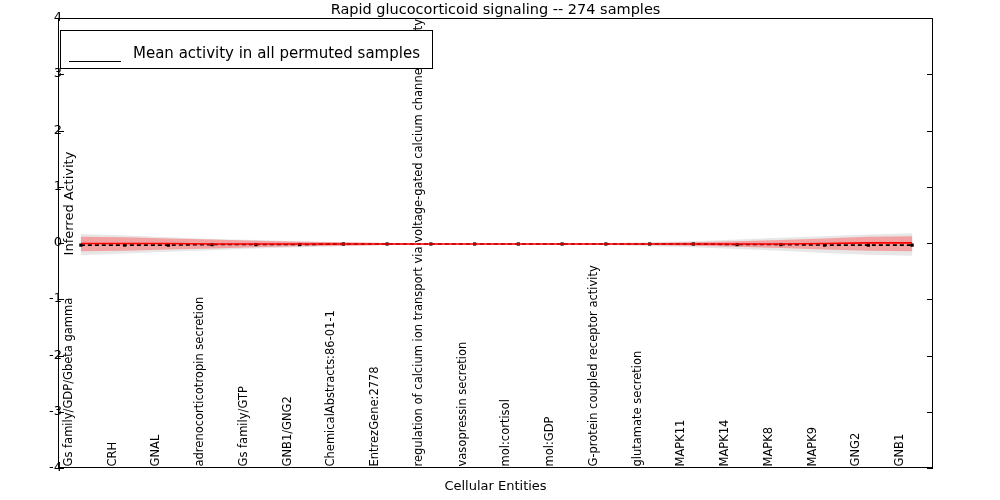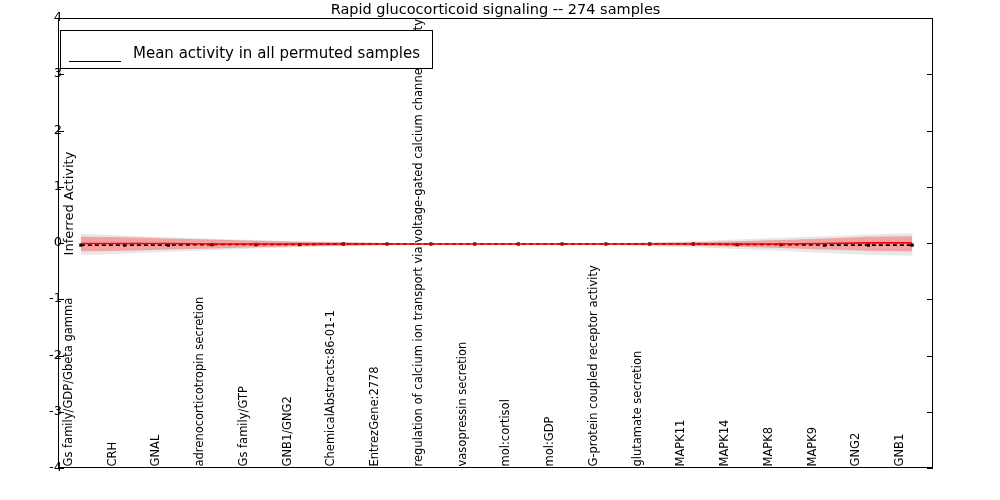--- a/index.html
+++ b/index.html
@@ -69,20 +69,21 @@
 </style>
 </head>
 <body>
 
 <div id="figure">
 
   <div id="chart-title">Rapid glucocorticoid signaling -- 274 samples</div>
 
   <div id="y-axis-label">Inferred Activity</div>
 
+  <div id="x-axis-label">Cellular Entities</div>
 
   <div id="ytick-layer">
       <div class="ytick-label" style="top: 10px;">4</div>
       <div class="ytick-mark" style="top: 18px;"></div>
       <div class="ytick-mark right" style="top: 18px;"></div>
       <div class="ytick-label" style="top: 66.25px;">3</div>
       <div class="ytick-mark" style="top: 74.25px;"></div>
       <div class="ytick-mark right" style="top: 74.25px;"></div>
       <div class="ytick-label" style="top: 122.5px;">2</div>
       <div class="ytick-mark" style="top: 130.5px;"></div>

